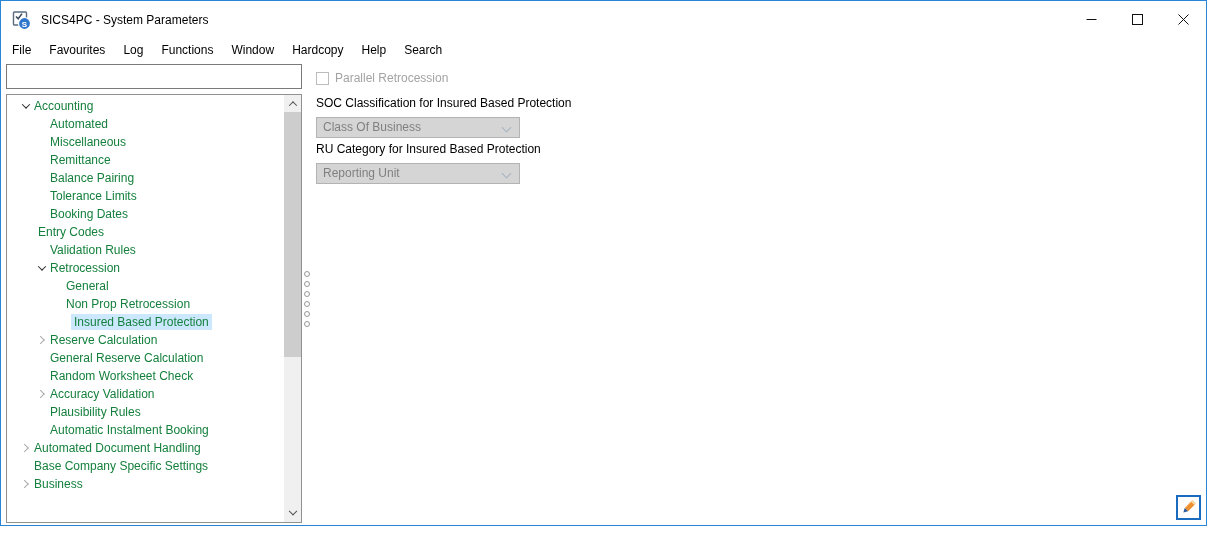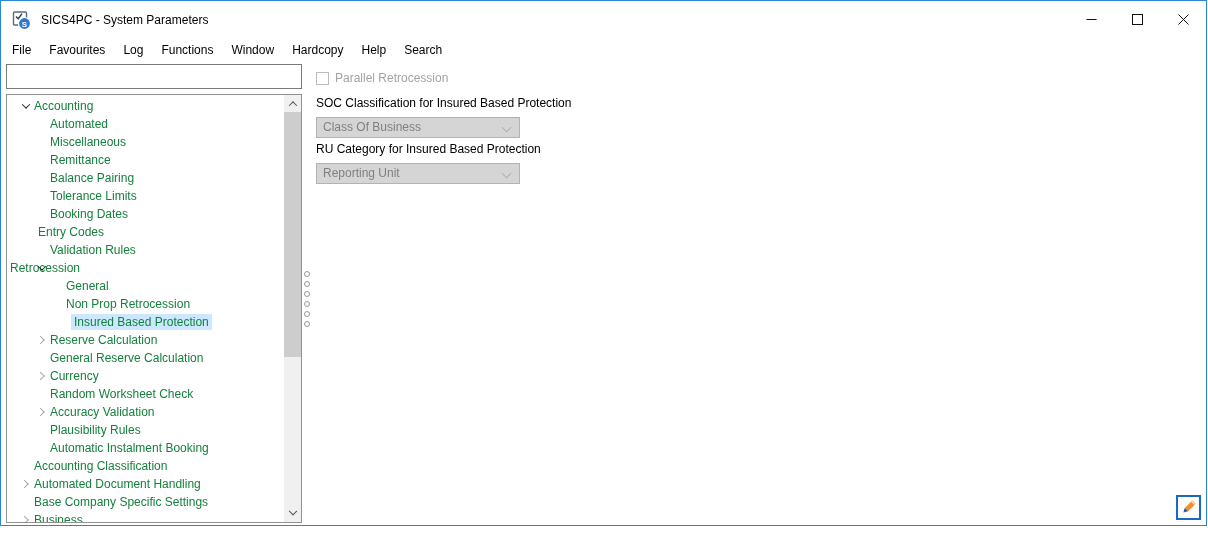--- a/index.html
+++ b/index.html
@@ -137,63 +137,54 @@
         <div class="tree-row">
           <span class="tree-label" style="margin-left: 28px;">Entry Codes</span>
         </div>
         <div class="tree-row">
           <span class="tree-label" style="margin-left: 40px;">Validation Rules</span>
         </div>
         <div class="tree-row">
           <span class="tree-arrow" style="left: 27px;">
             <span class="chev expanded"></span>
           </span>
-          <span class="tree-label" style="">Retrocession</span>
+          <span class="tree-label" style="margin-left: 40px;">Retrocession</span>
         </div>
         <div class="tree-row">
           <span class="tree-label" style="margin-left: 56px;">General</span>
         </div>
         <div class="tree-row">
           <span class="tree-label" style="margin-left: 56px;">Non Prop Retrocession</span>
         </div>
         <div class="tree-row">
           <span class="tree-label selected" style="margin-left: 64px;">Insured Based Protection</span>
         </div>
         <div class="tree-row">
           <span class="tree-arrow" style="left: 27px;">
             <span class="chev collapsed"></span>
           </span>
           <span class="tree-label" style="margin-left: 40px;">Reserve Calculation</span>
         </div>
         <div class="tree-row">
           <span class="tree-label" style="margin-left: 40px;">General Reserve Calculation</span>
         </div>
         <div class="tree-row">
+          <span class="tree-label" style="margin-left: 40px;">Random Worksheet Check</span>
+        </div>
+        <div class="tree-row">
           <span class="tree-arrow" style="left: 27px;">
             <span class="chev collapsed"></span>
           </span>
-          <span class="tree-label" style="margin-left: 40px;">Currency</span>
-        </div>
-        <div class="tree-row">
-          <span class="tree-label" style="margin-left: 40px;">Random Worksheet Check</span>
-        </div>
-        <div class="tree-row">
-          <span class="tree-arrow" style="left: 27px;">
-            <span class="chev collapsed"></span>
-          </span>
           <span class="tree-label" style="margin-left: 40px;">Accuracy Validation</span>
         </div>
         <div class="tree-row">
           <span class="tree-label" style="margin-left: 40px;">Plausibility Rules</span>
         </div>
         <div class="tree-row">
           <span class="tree-label" style="margin-left: 40px;">Automatic Instalment Booking</span>
-        </div>
-        <div class="tree-row">
-          <span class="tree-label" style="margin-left: 24px;">Accounting Classification</span>
         </div>
         <div class="tree-row">
           <span class="tree-arrow" style="left: 11px;">
             <span class="chev collapsed"></span>
           </span>
           <span class="tree-label" style="margin-left: 24px;">Automated Document Handling</span>
         </div>
         <div class="tree-row">
           <span class="tree-label" style="margin-left: 24px;">Base Company Specific Settings</span>
         </div>

